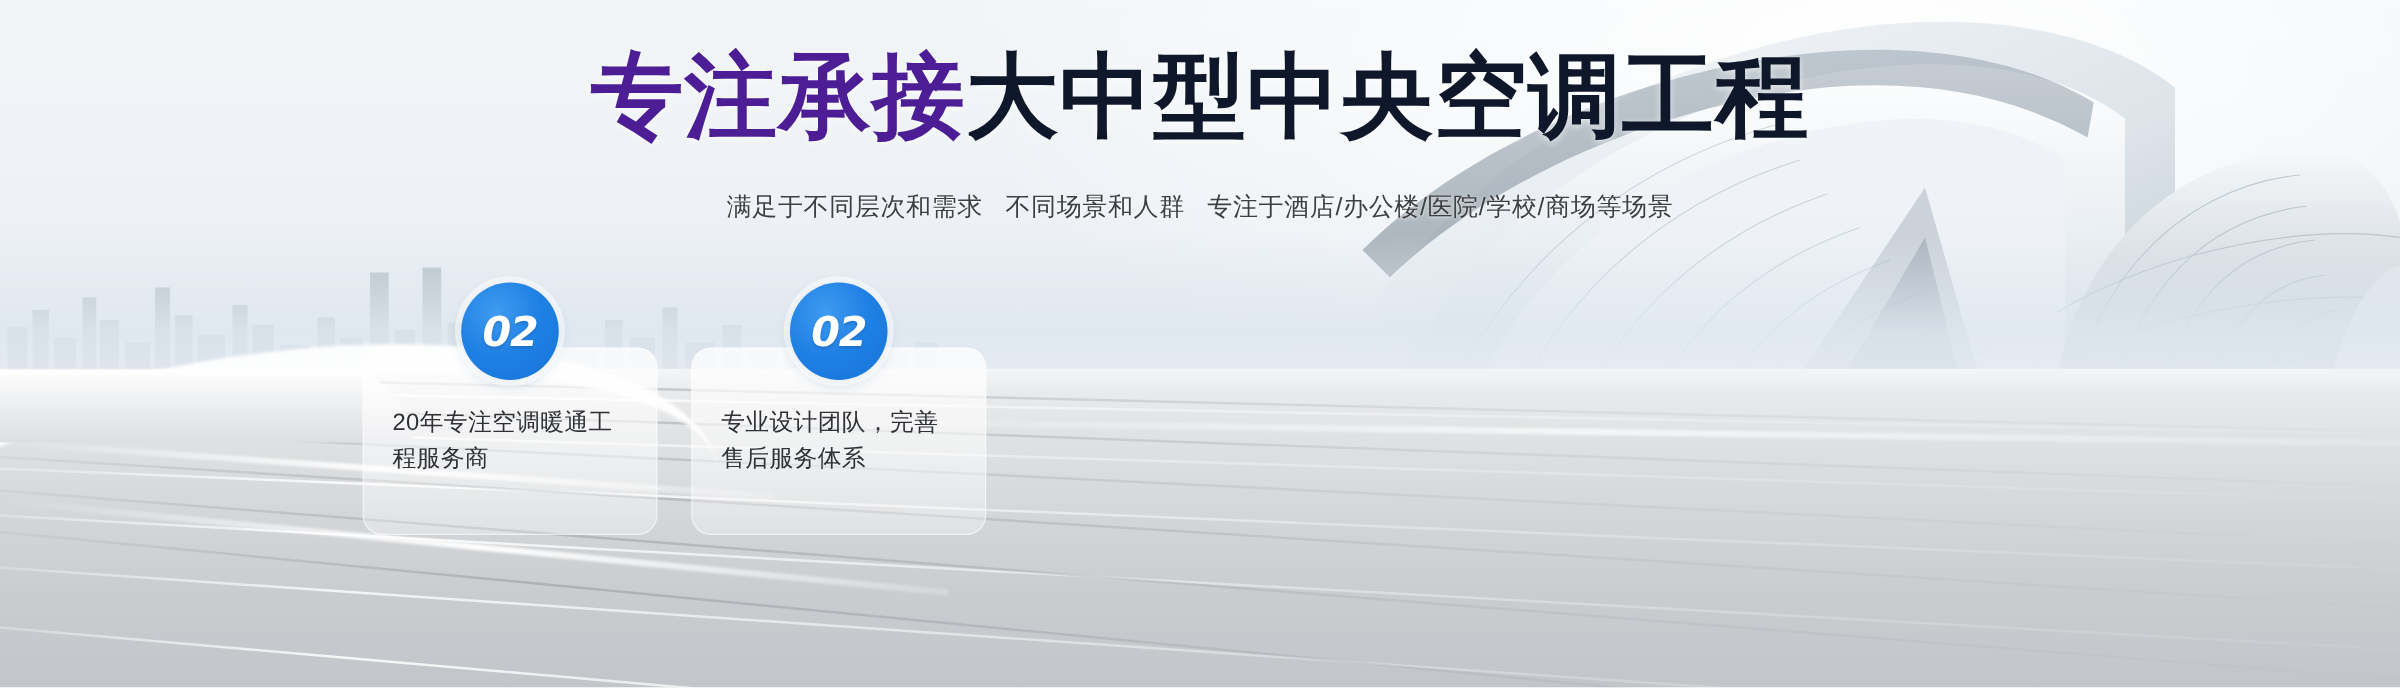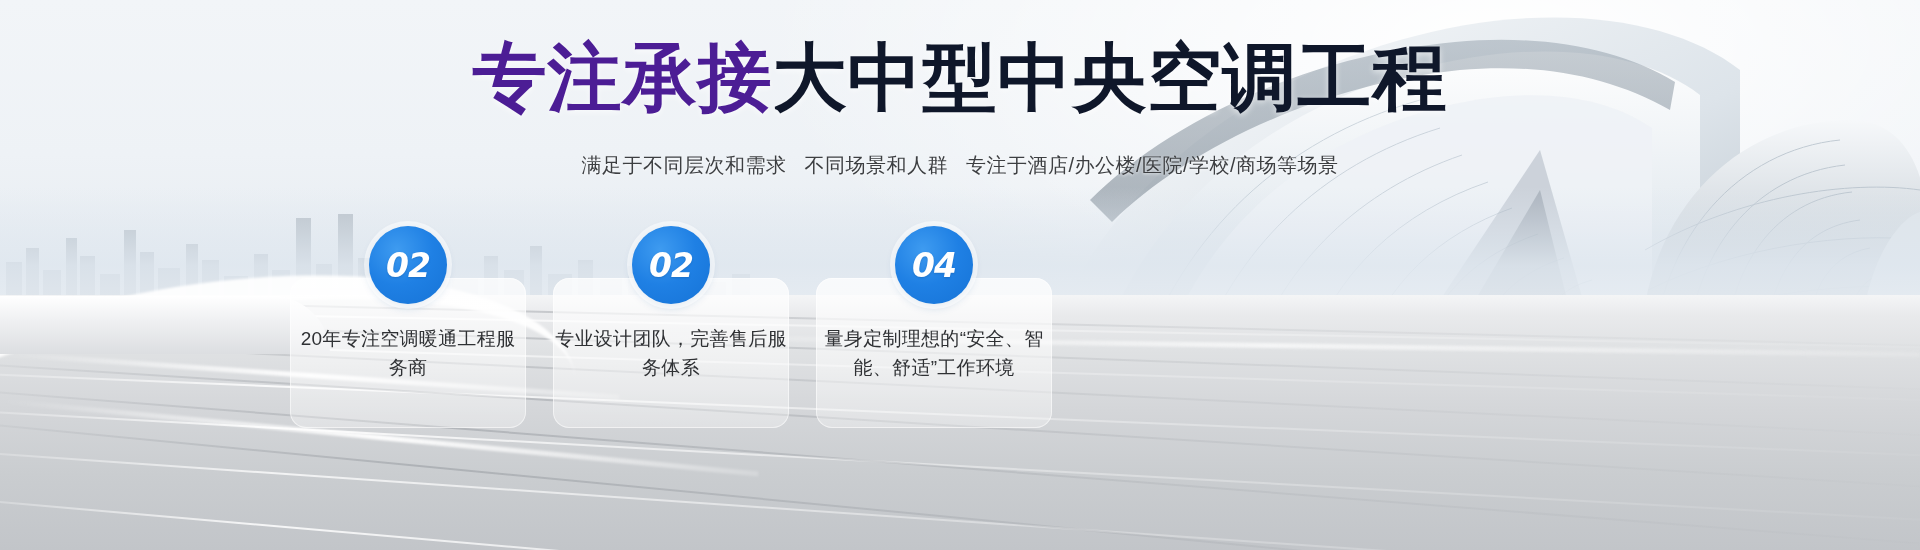--- a/index.html
+++ b/index.html
@@ -133,22 +133,22 @@
     font-style:italic;
     letter-spacing:-1px;
     line-height:1;
     text-shadow:0 1px 2px rgba(10,60,120,.25);
   }
 
   .card-text {
     font-size:19px;
     line-height:1.55;
     color:#2f3134;
-    text-align:center;
-    padding:0 1px;
+    text-align:left;
+    padding:0 24px;
     letter-spacing:.3px;
   }
 </style>
 </head>
 <body>
 
 <div class="banner">
 
   <div class="bg-sky"></div>
 
@@ -307,21 +307,15 @@
     </div>
 
     <div class="card">
       <div class="badge">
         <span>02</span>
       </div>
       <div class="card-text">专业设计团队，完善售后服务体系</div>
     </div>
 
 
-    <div class="card">
-      <div class="badge">
-        <span>04</span>
-      </div>
-      <div class="card-text">量身定制理想的“安全、智能、舒适”工作环境</div>
-    </div>
 
   </div>
 </div>
 
 </body></html>

